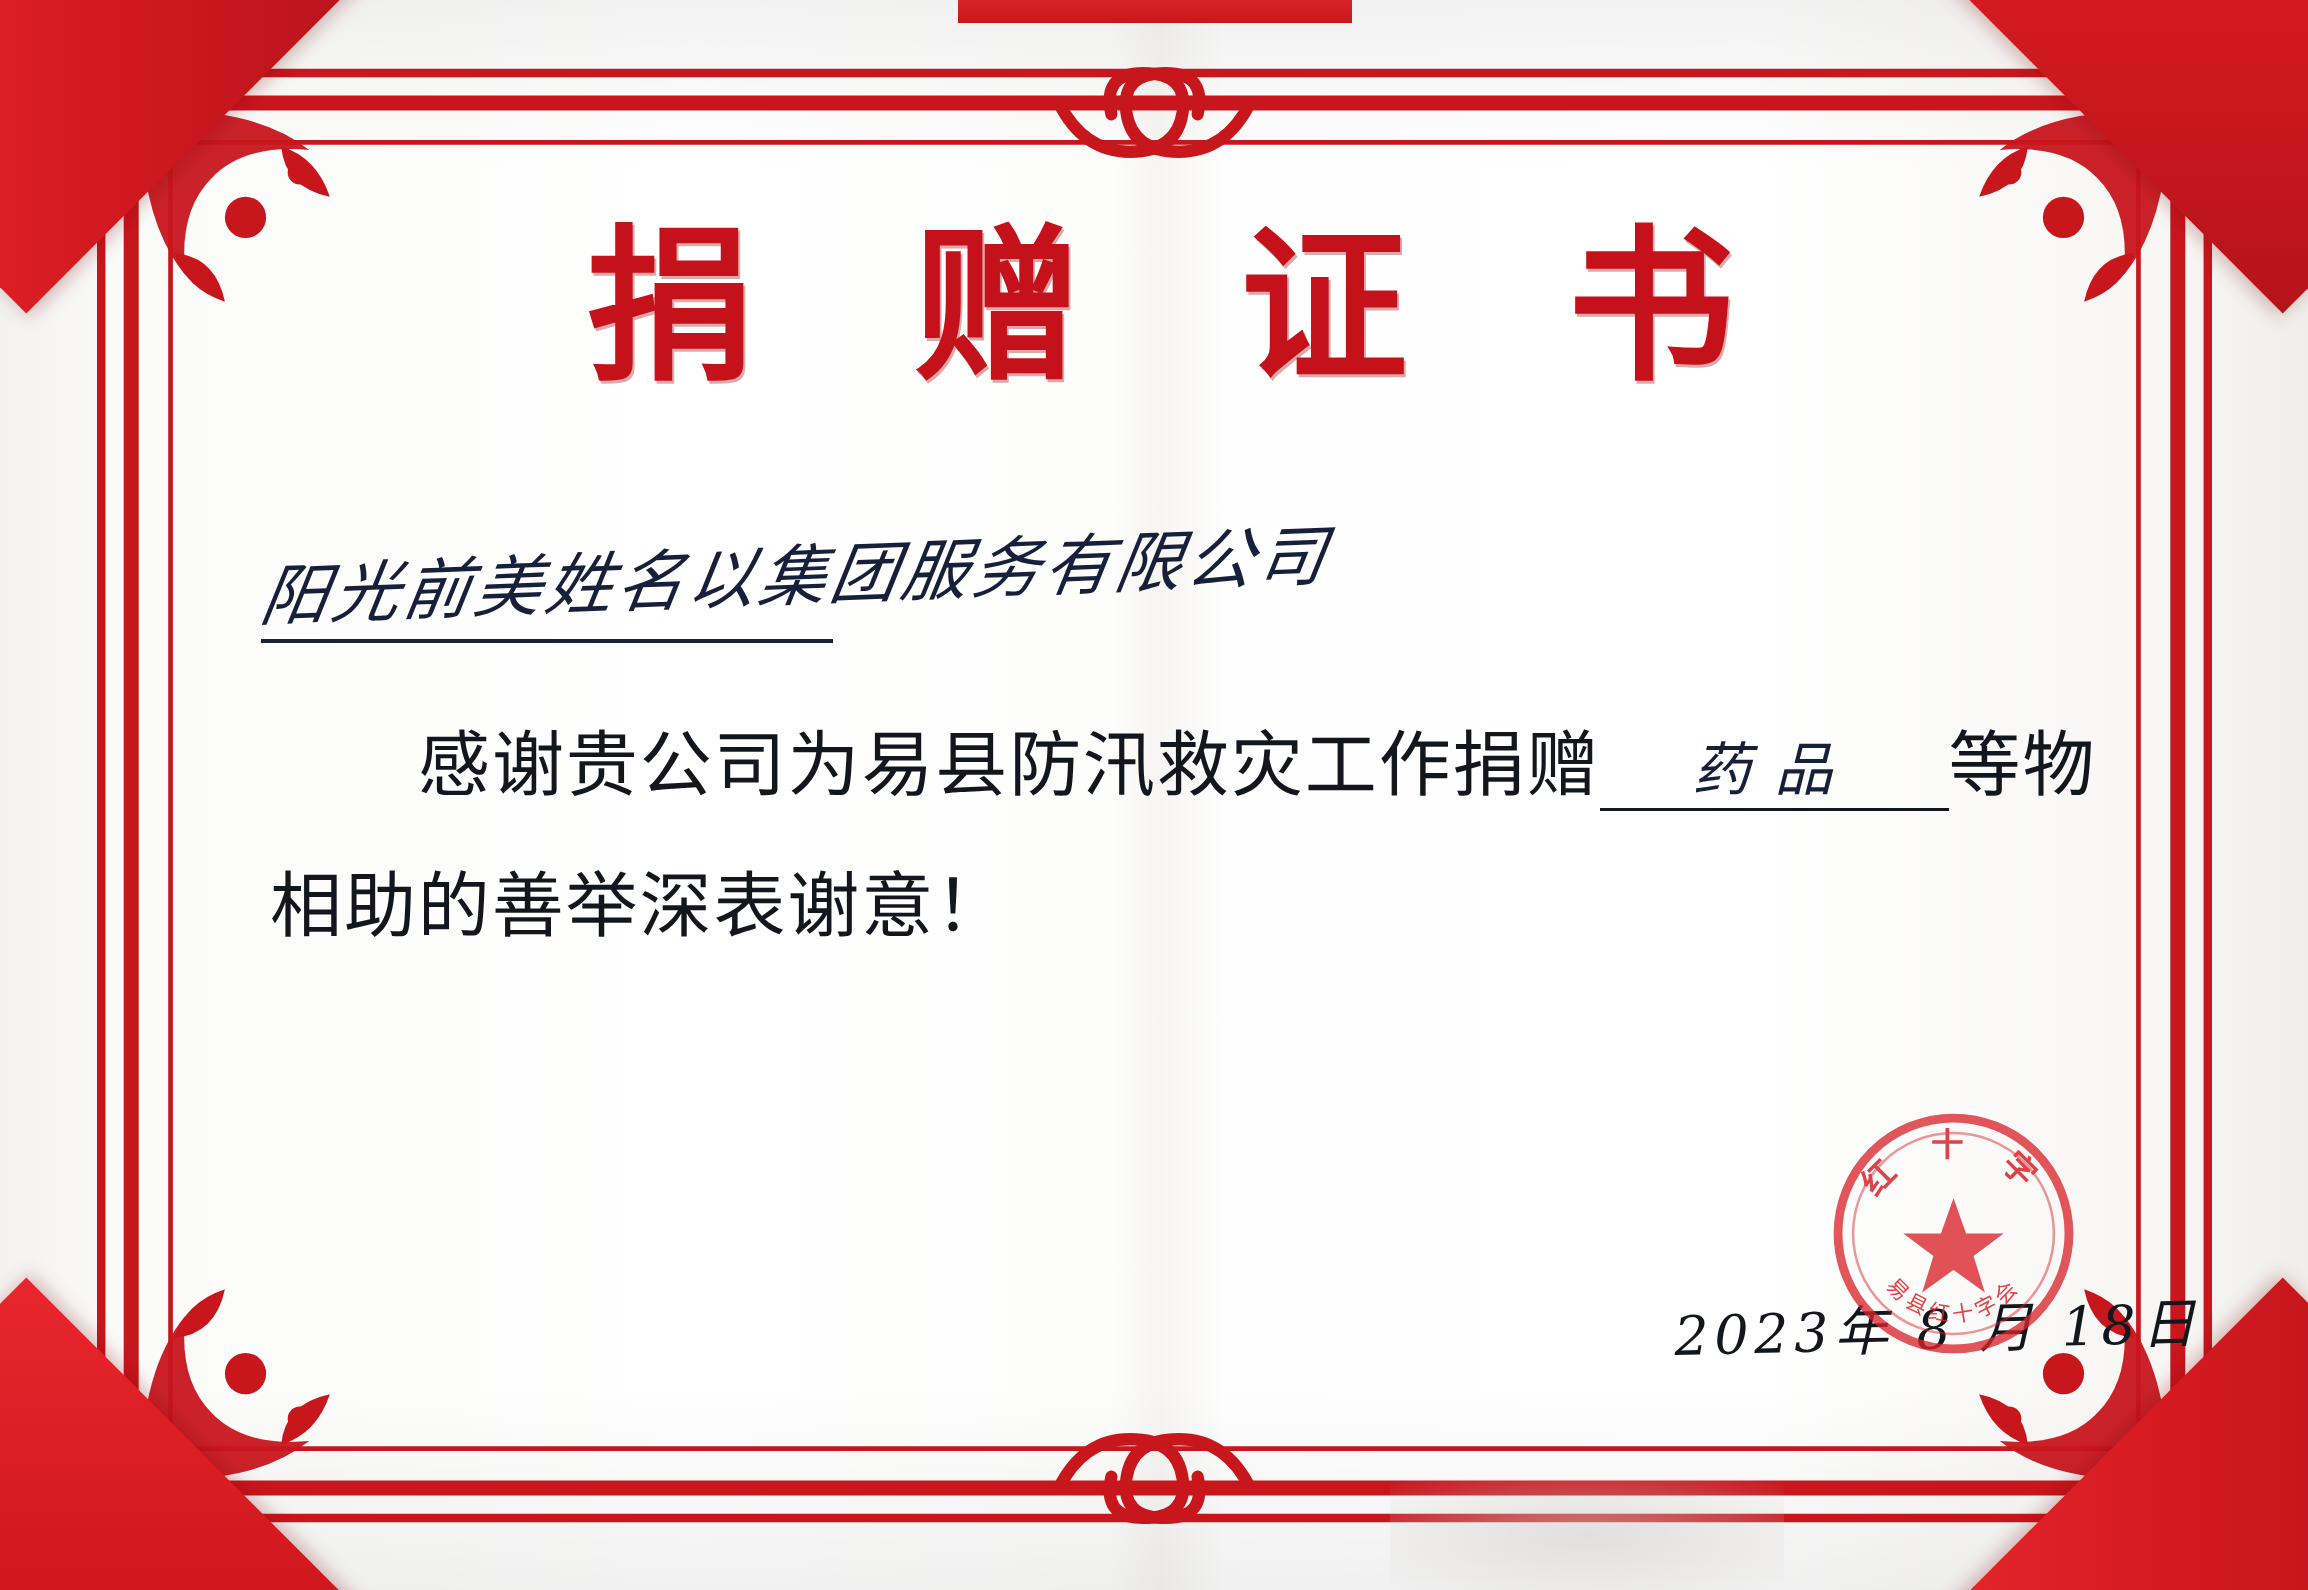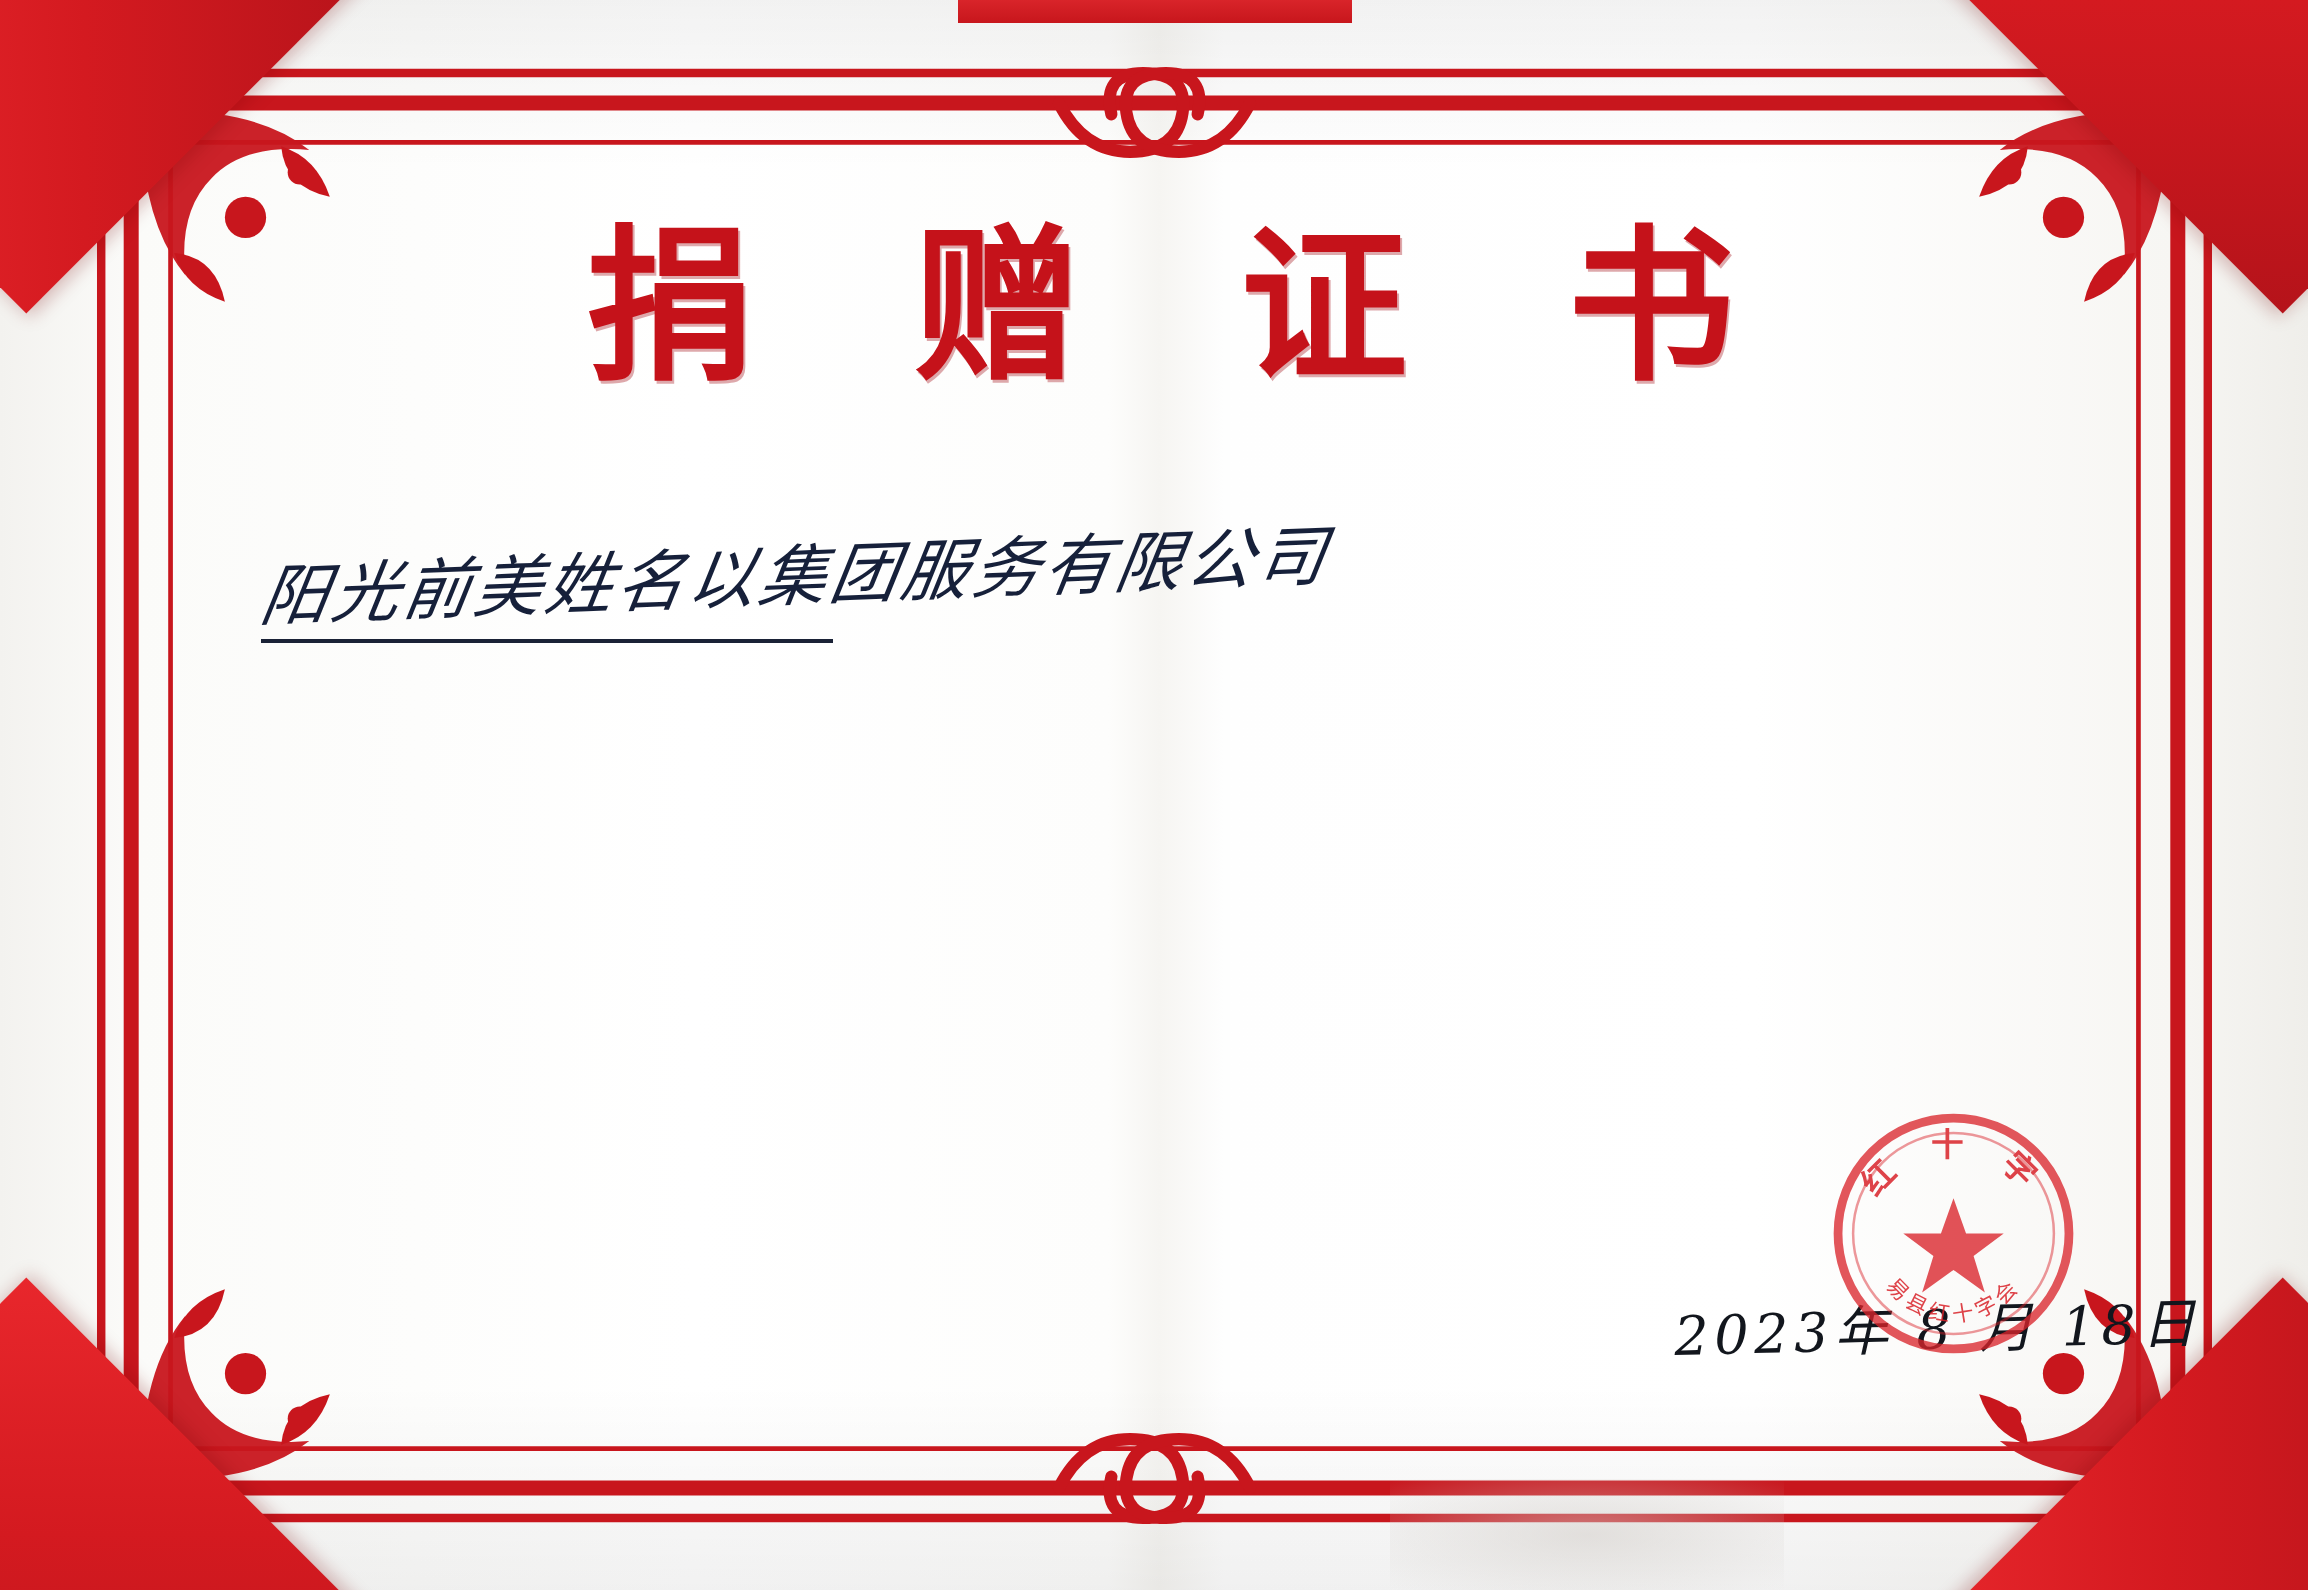--- a/index.html
+++ b/index.html
@@ -306,20 +306,24 @@
   <div class="content">
 
     <div id="cert-title">捐 赠 证 书</div>
 
     <div class="salutation-row">
       <span id="recipient-name" class="handwriting">阳光前美姓名以集团服务有限公司</span>
       <span class="salutation-underline"></span>
     </div>
 
     <div class="body-text">
+      <div class="body-line">
+        <span class="indent"></span><span>感谢贵公司为易县防汛救灾工作捐赠</span><span class="blank-field handwriting" id="goods-field">药品</span><span>等物</span>
+      </div>
+      <div class="body-line">相助的善举深表谢意！</div>
     </div>
 
     <div class="signature-block">
       <div id="issue-date" class="handwriting">2023年 8 月 18日</div>
     </div>
 
     <svg id="official-seal" viewBox="0 0 200 200">
       <circle cx="100" cy="100" r="92" fill="none" stroke="#d9232a" stroke-width="7" opacity="0.9"></circle>
       <circle cx="100" cy="100" r="80" fill="none" stroke="#d9232a" stroke-width="2" opacity="0.55"></circle>
       <path id="sealTopArc" d="M 30 108 A 70 70 0 0 1 170 108" fill="none"></path>

